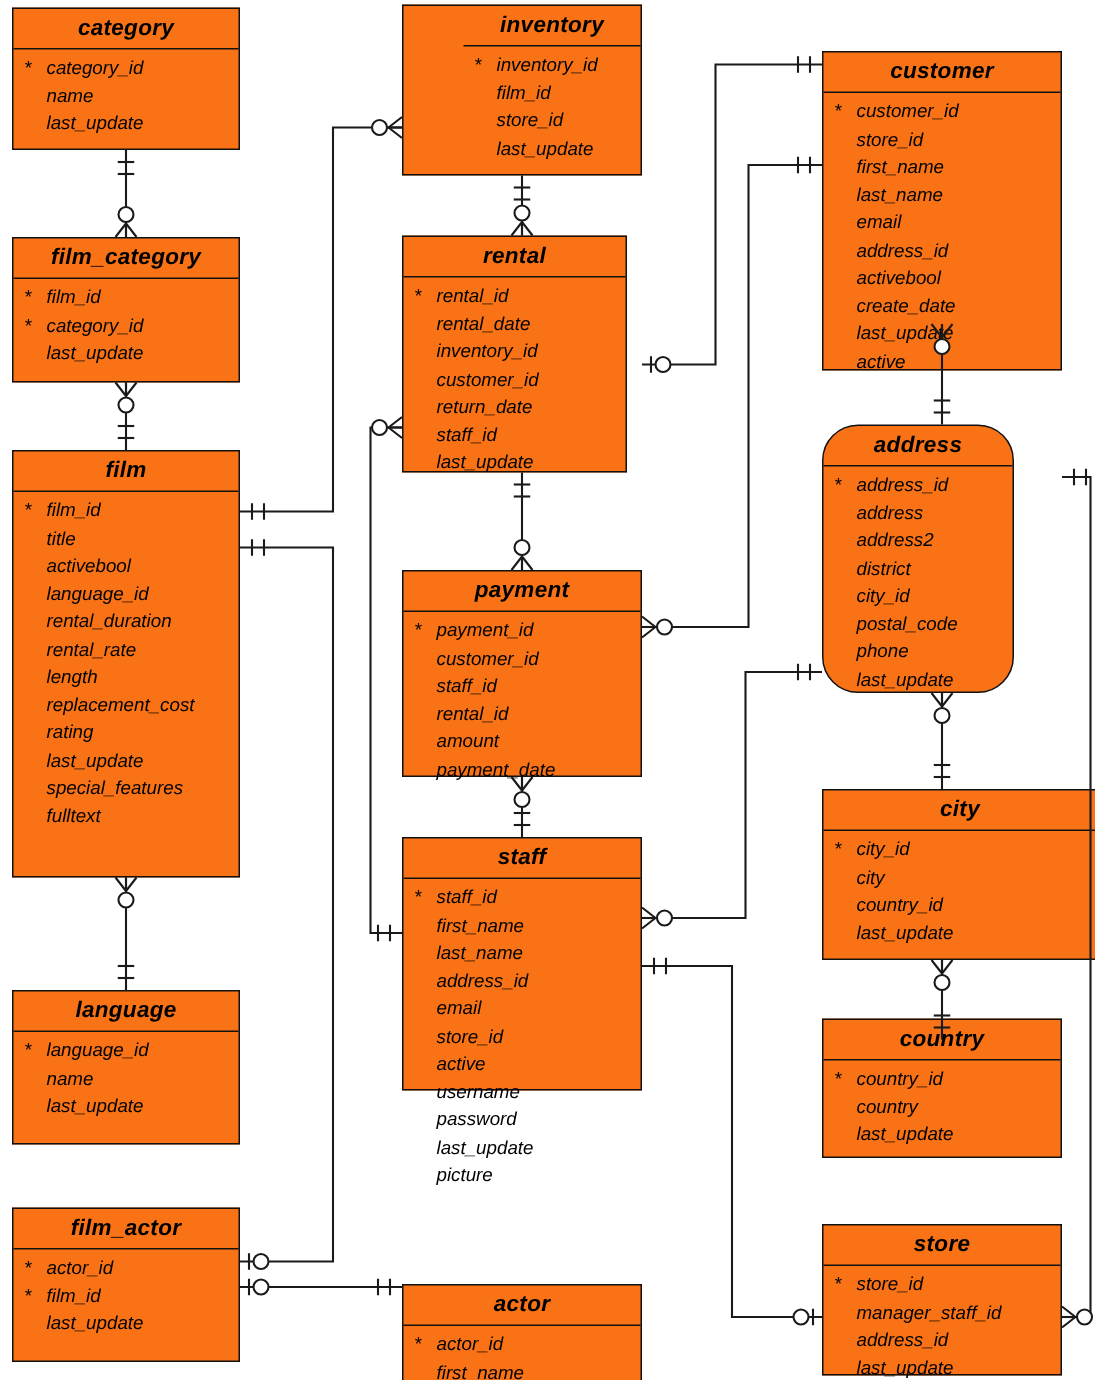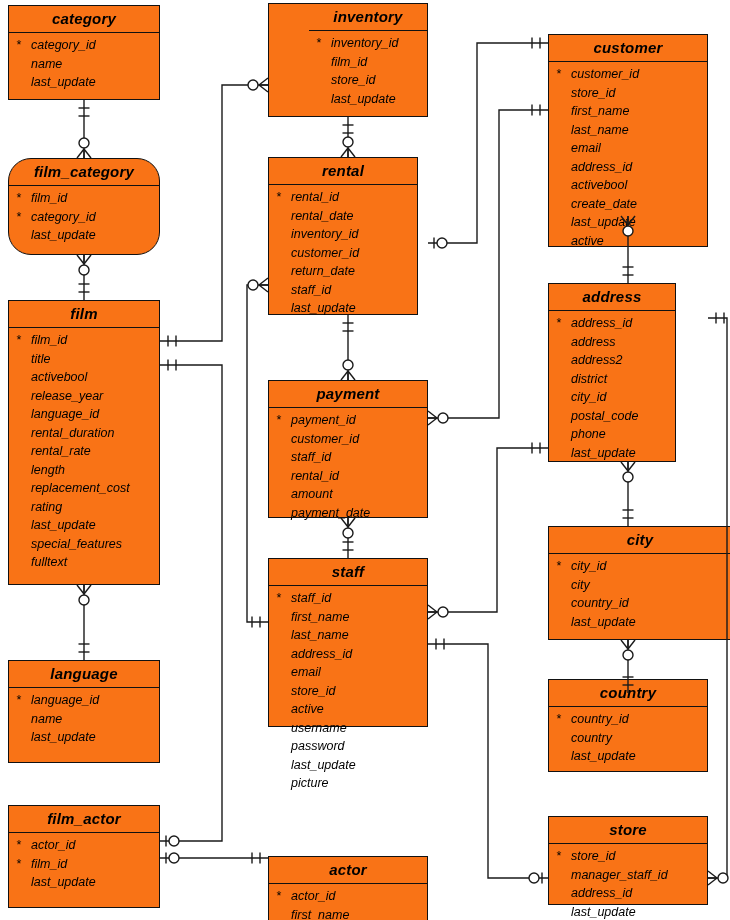--- a/index.html
+++ b/index.html
@@ -36,35 +36,34 @@
 <div class="canvas">
   <div id="tables-layer">
       <div class="tbl" style="left: 8px; top: 5px; width: 152px; height: 95px;">
         <div class="tbl-title">category</div>
         <div class="tbl-fields">
           <div class="fld"><span class="pk">*</span><span>category_id</span></div>
           <div class="fld"><span>name</span></div>
           <div class="fld"><span>last_update</span></div>
         </div>
       </div>
-      <div class="tbl" style="left: 8px; top: 158px; width: 152px; height: 97px; border-radius: 23px;">
+      <div class="tbl" style="left: 8px; top: 158px; width: 152px; height: 97px;">
         <div class="tbl-title">film_category</div>
         <div class="tbl-fields">
           <div class="fld"><span class="pk">*</span><span>film_id</span></div>
           <div class="fld"><span class="pk">*</span><span>category_id</span></div>
           <div class="fld"><span>last_update</span></div>
         </div>
       </div>
       <div class="tbl" style="left: 8px; top: 300px; width: 152px; height: 285px;">
         <div class="tbl-title">film</div>
         <div class="tbl-fields">
           <div class="fld"><span class="pk">*</span><span>film_id</span></div>
           <div class="fld"><span>title</span></div>
           <div class="fld"><span>activebool</span></div>
-          <div class="fld"><span>release_year</span></div>
           <div class="fld"><span>language_id</span></div>
           <div class="fld"><span>rental_duration</span></div>
           <div class="fld"><span>rental_rate</span></div>
           <div class="fld"><span>length</span></div>
           <div class="fld"><span>replacement_cost</span></div>
           <div class="fld"><span>rating</span></div>
           <div class="fld"><span>last_update</span></div>
           <div class="fld"><span>special_features</span></div>
           <div class="fld"><span>fulltext</span></div>
         </div>
@@ -150,21 +149,21 @@
           <div class="fld"><span>first_name</span></div>
           <div class="fld"><span>last_name</span></div>
           <div class="fld"><span>email</span></div>
           <div class="fld"><span>address_id</span></div>
           <div class="fld"><span>activebool</span></div>
           <div class="fld"><span>create_date</span></div>
           <div class="fld"><span>last_update</span></div>
           <div class="fld"><span>active</span></div>
         </div>
       </div>
-      <div class="tbl" style="left: 548px; top: 283px; width: 128px; height: 179px;">
+      <div class="tbl" style="left: 548px; top: 283px; width: 128px; height: 179px; border-radius: 24px;">
         <div class="tbl-title">address</div>
         <div class="tbl-fields">
           <div class="fld"><span class="pk">*</span><span>address_id</span></div>
           <div class="fld"><span>address</span></div>
           <div class="fld"><span>address2</span></div>
           <div class="fld"><span>district</span></div>
           <div class="fld"><span>city_id</span></div>
           <div class="fld"><span>postal_code</span></div>
           <div class="fld"><span>phone</span></div>
           <div class="fld"><span>last_update</span></div>
@@ -180,21 +179,21 @@
         </div>
       </div>
       <div class="tbl" style="left: 548px; top: 679px; width: 160px; height: 93px;">
         <div class="tbl-title">country</div>
         <div class="tbl-fields">
           <div class="fld"><span class="pk">*</span><span>country_id</span></div>
           <div class="fld"><span>country</span></div>
           <div class="fld"><span>last_update</span></div>
         </div>
       </div>
-      <div class="tbl" style="left: 548px; top: 816px; width: 160px; height: 89px;">
+      <div class="tbl" style="left: 548px; top: 816px; width: 160px; height: 101px;">
         <div class="tbl-title">store</div>
         <div class="tbl-fields">
           <div class="fld"><span class="pk">*</span><span>store_id</span></div>
           <div class="fld"><span>manager_staff_id</span></div>
           <div class="fld"><span>address_id</span></div>
           <div class="fld"><span>last_update</span></div>
         </div>
       </div>
     </div>
   <svg class="wires" id="wires" viewBox="0 0 730 920" xmlns="http://www.w3.org/2000/svg">

